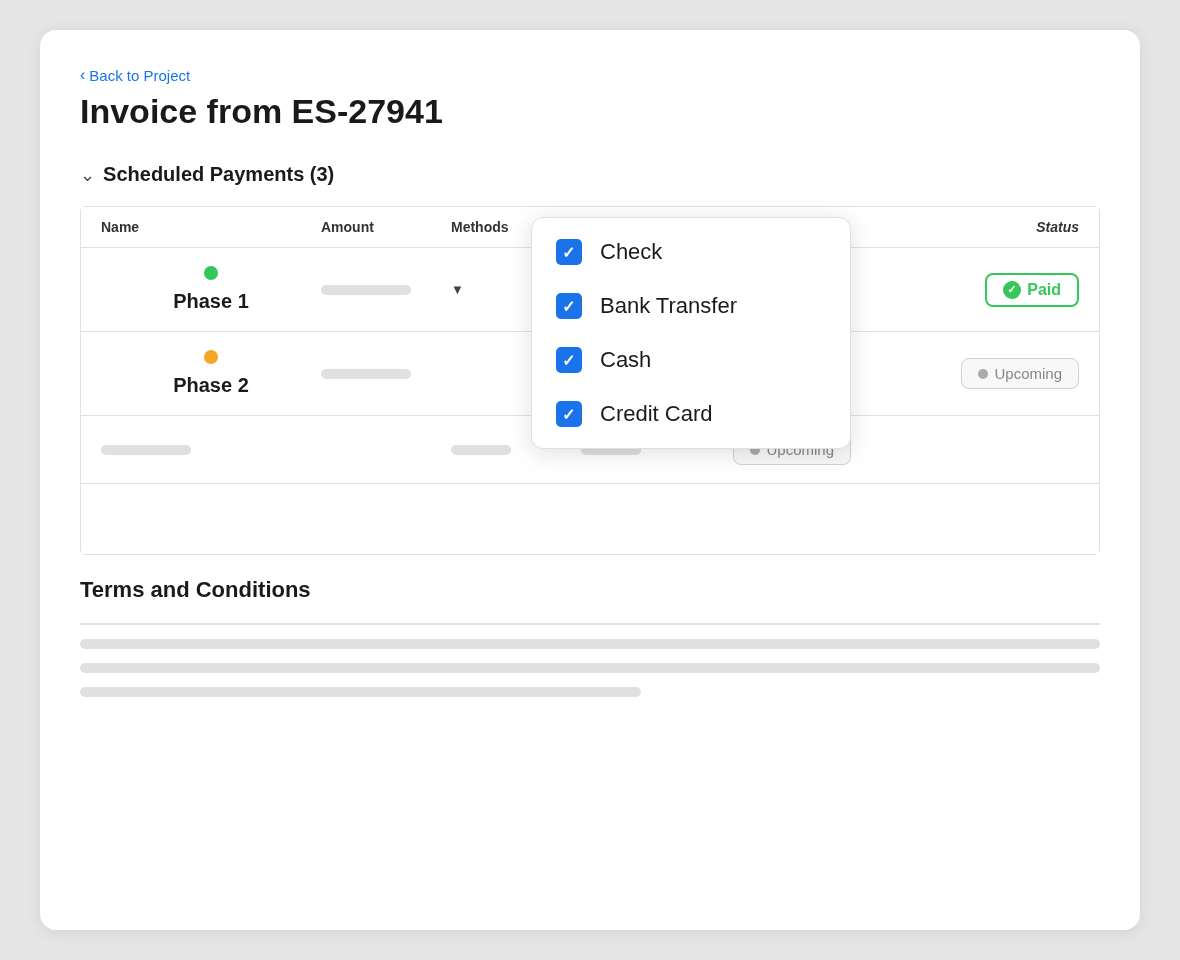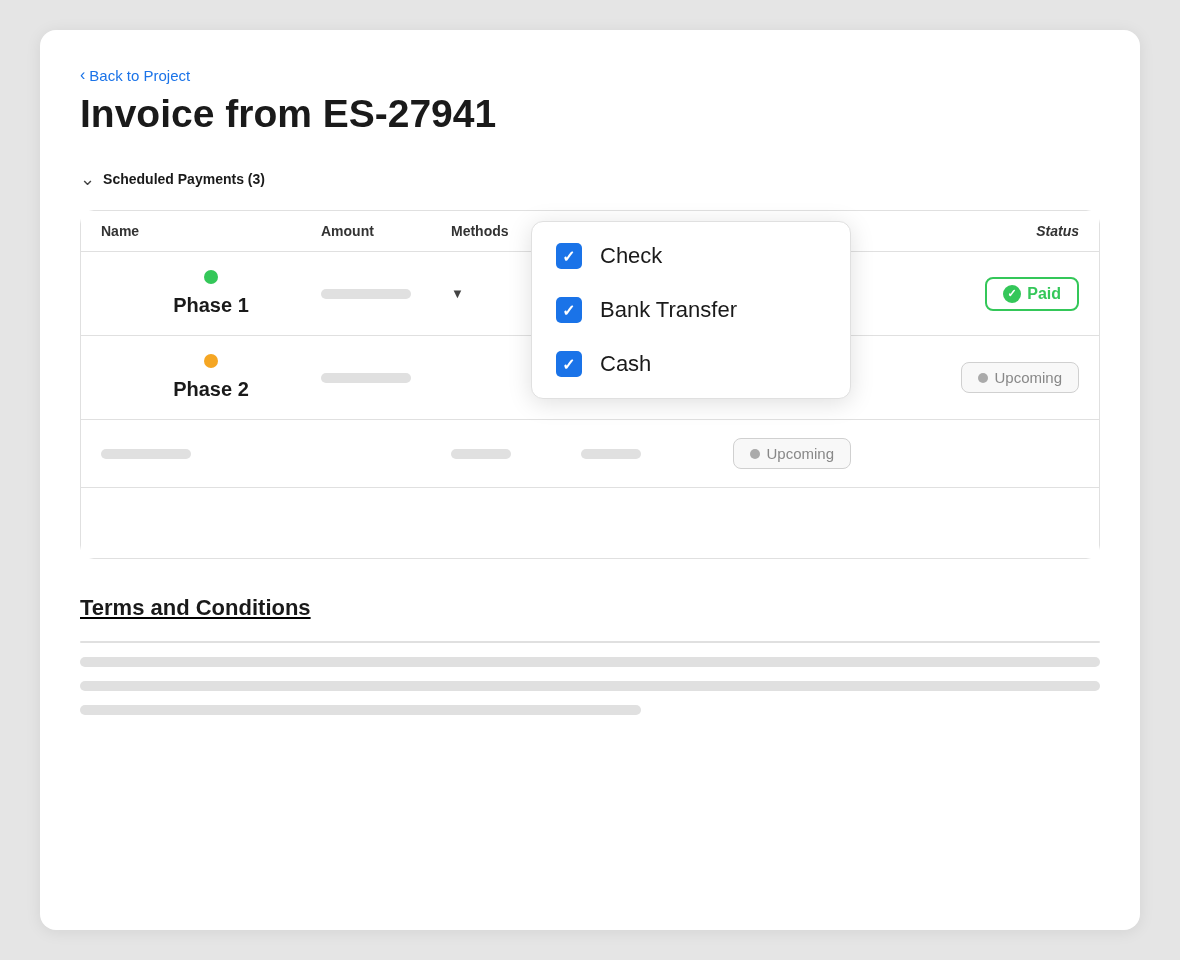--- a/index.html
+++ b/index.html
@@ -27,43 +27,43 @@
       display: flex;
       align-items: center;
       gap: 4px;
       margin-bottom: 8px;
       text-decoration: none;
     }
     .back-link-chevron {
       font-size: 16px;
     }
     .page-title {
-      font-size: 39px;
+      font-size: 34px;
       font-weight: 700;
       color: #1a1a1a;
       margin-bottom: 32px;
     }
     .section-header {
       display: flex;
       align-items: center;
       gap: 8px;
       margin-bottom: 20px;
     }
     .section-title {
-      font-size: 14px;
+      font-size: 20px;
       font-weight: 700;
       color: #1a1a1a;
     }
     .section-chevron {
       font-size: 18px;
       color: #444;
     }
     .table-container {
       border: 1.5px solid #e0e0e0;
-      border-radius: 14px;
+      border-radius: 5px;
       overflow: visible;
       position: relative;
     }
     .table-header {
       display: grid;
       grid-template-columns: 220px 130px 130px 120px 150px 1fr;
       padding: 12px 20px;
       border-bottom: 1.5px solid #e0e0e0;
       background: #fff;
     }
@@ -209,22 +209,21 @@
       flex-shrink: 0;
     }
     .checkbox-checked::after {
       content: '✓';
       color: #fff;
       font-size: 16px;
       font-weight: 700;
     }
     
     .terms-section {
-      margin-top: 36px;
-      text-decoration: underline;
+      margin-top: 22px;
     }
     .terms-title {
       font-size: 22px;
       font-weight: 700;
       color: #1a1a1a;
       margin-bottom: 20px;
     }
     .terms-divider {
       height: 2px;
       background: #e0e0e0;
@@ -349,20 +348,24 @@
         <span>Check</span>
       </div>
       <div class="dropdown-item">
         <span class="checkbox-checked"></span>
         <span>Bank Transfer</span>
       </div>
       <div class="dropdown-item">
         <span class="checkbox-checked"></span>
         <span>Cash</span>
       </div>
+      <div class="dropdown-item">
+        <span class="checkbox-checked"></span>
+        <span>Credit Card</span>
+      </div>
     </div>
 
   </div>
 
   <div class="terms-section">
     <div class="terms-title">Terms and Conditions</div>
     <div class="terms-divider"></div>
     <div class="terms-line"></div>
     <div class="terms-line"></div>
     <div class="terms-line terms-line-short"></div>

